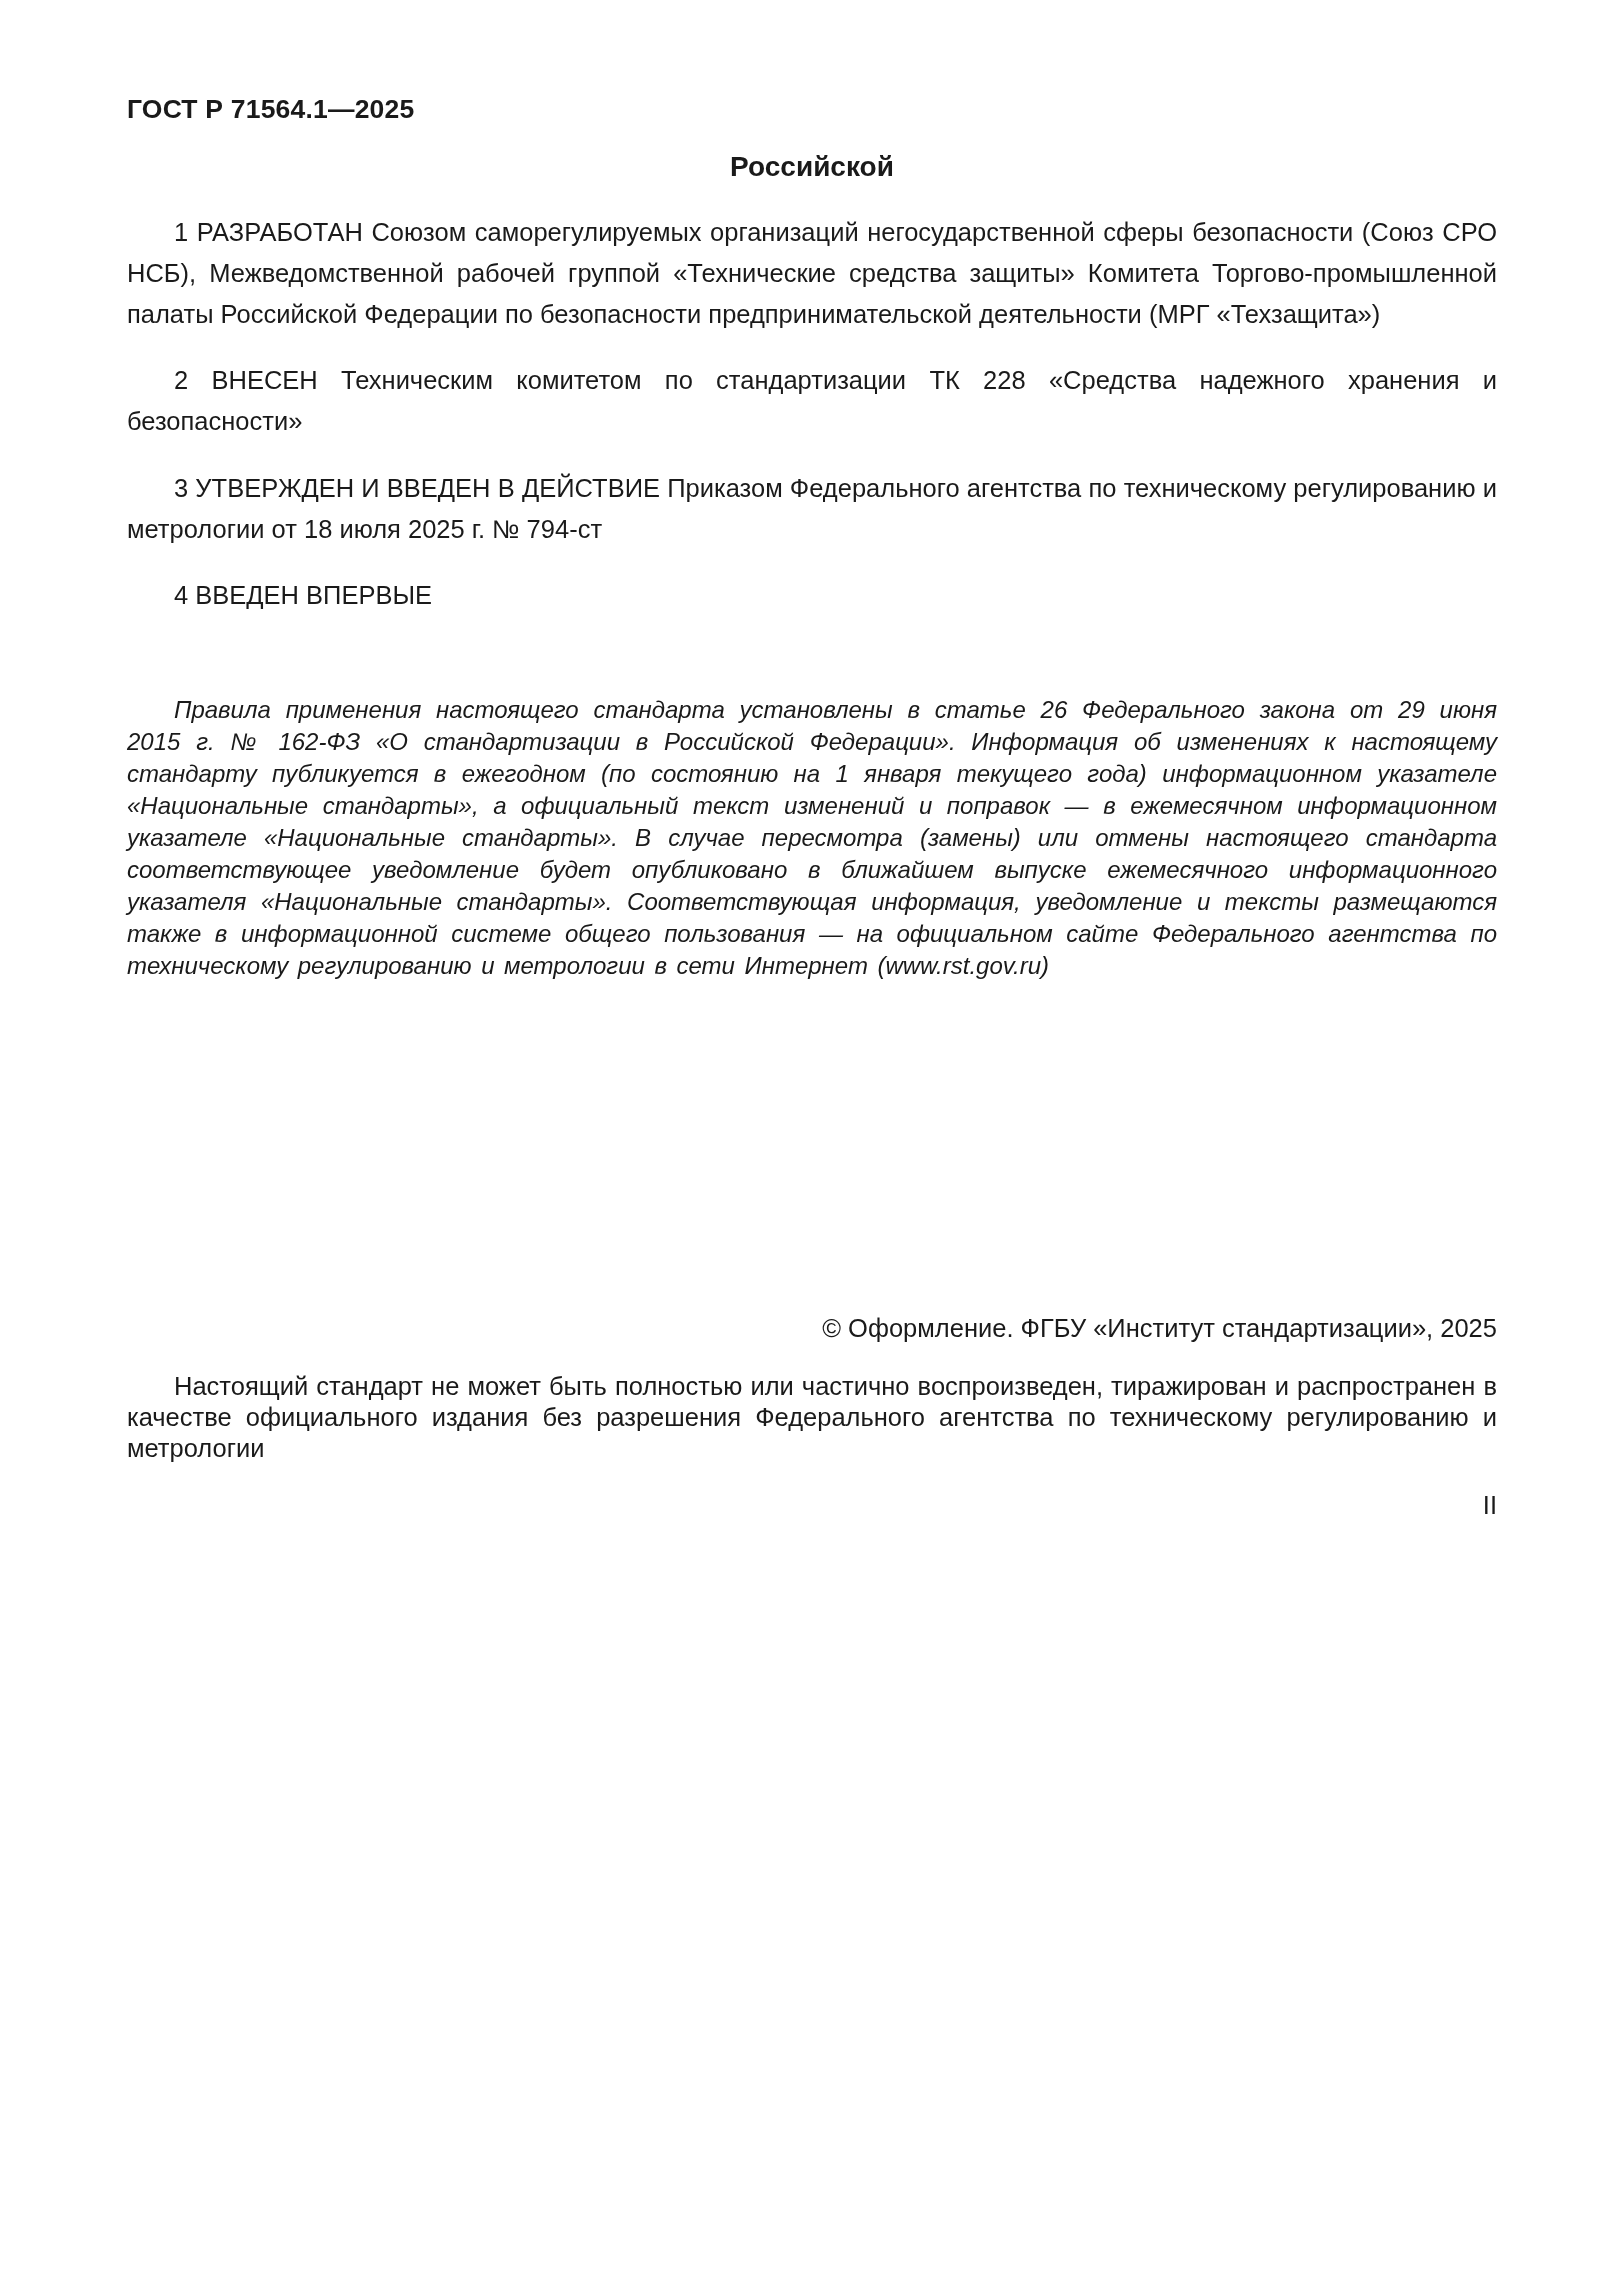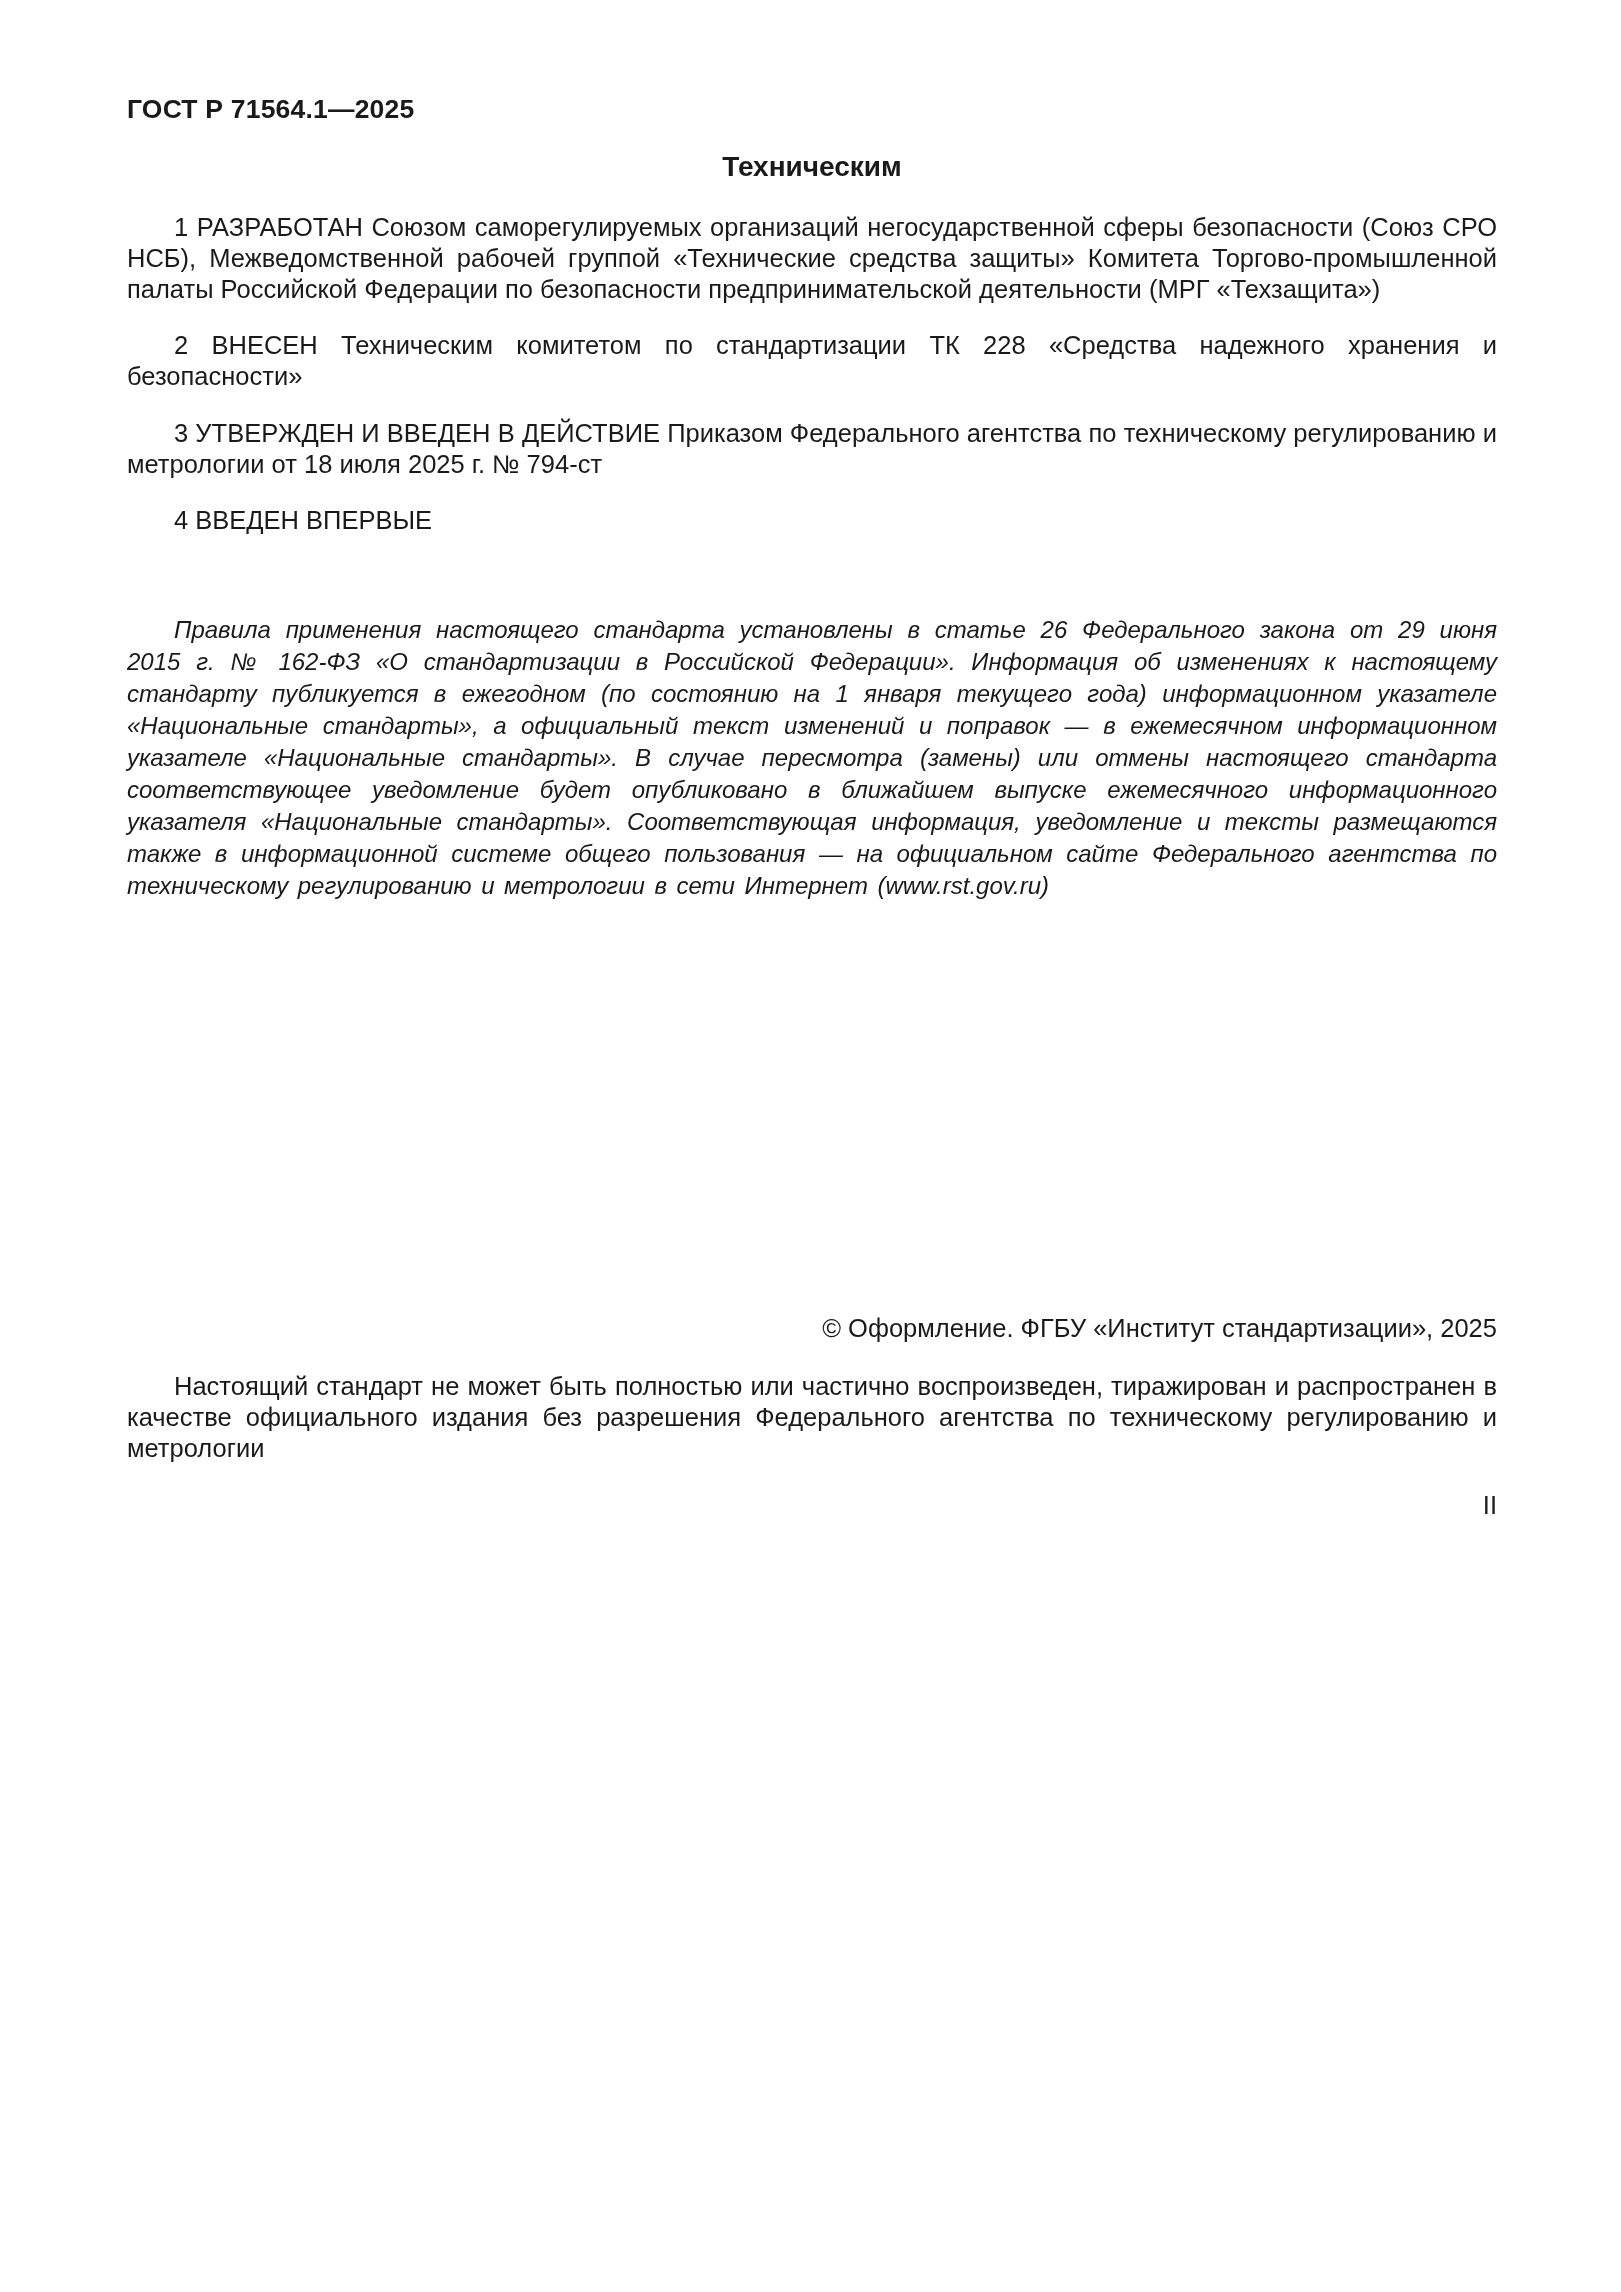--- a/index.html
+++ b/index.html
@@ -30,21 +30,21 @@
   }
   .doc-title {
     margin-top: 25.5px;
     text-align: center;
     font-size: 28px;
     font-weight: bold;
   }
   .para {
     margin-top: 23.5px;
     font-size: 25.5px;
-    line-height: 31px;
+    line-height: 41px;
     text-align: justify;
     text-indent: 47px;
   }
   .para.first {
     margin-top: 29px;
   }
   .legal-notice {
     margin-top: 78px;
     font-size: 24px;
     line-height: 32px;
@@ -75,21 +75,21 @@
     text-align: right;
   }
 </style>
 </head>
 <body>
 
 <div class="page">
   <div class="content">
     <div class="doc-header">ГОСТ Р 71564.1—2025</div>
 
-    <div class="doc-title">Техническим</div>
+    <div class="doc-title">Российской</div>
 
     <p class="para first">1 РАЗРАБОТАН Союзом саморегулируемых организаций негосударственной сферы безопасности (Союз СРО НСБ), Межведомственной рабочей группой «Технические средства защиты» Комитета Торгово-промышленной палаты Российской Федерации по безопасности предпринимательской деятельности (МРГ «Техзащита»)</p>
 
     <p class="para">2 ВНЕСЕН Техническим комитетом по стандартизации ТК 228 «Средства надежного хранения и безопасности»</p>
 
     <p class="para">3 УТВЕРЖДЕН И ВВЕДЕН В ДЕЙСТВИЕ Приказом Федерального агентства по техническому регулированию и метрологии от 18 июля 2025 г. № 794-ст</p>
 
     <p class="para">4 ВВЕДЕН ВПЕРВЫЕ</p>
 
     <p class="legal-notice">Правила применения настоящего стандарта установлены в статье 26 Федерального закона от 29 июня 2015 г. № 162-ФЗ «О стандартизации в Российской Федерации». Информация об изменениях к настоящему стандарту публикуется в ежегодном (по состоянию на 1 января текущего года) информационном указателе «Национальные стандарты», а официальный текст изменений и поправок — в ежемесячном информационном указателе «Национальные стандарты». В случае пересмотра (замены) или отмены настоящего стандарта соответствующее уведомление будет опубликовано в ближайшем выпуске ежемесячного информационного указателя «Национальные стандарты». Соответствующая информация, уведомление и тексты размещаются также в информационной системе общего пользования — на официальном сайте Федерального агентства по техническому регулированию и метрологии в сети Интернет (www.rst.gov.ru)</p>

